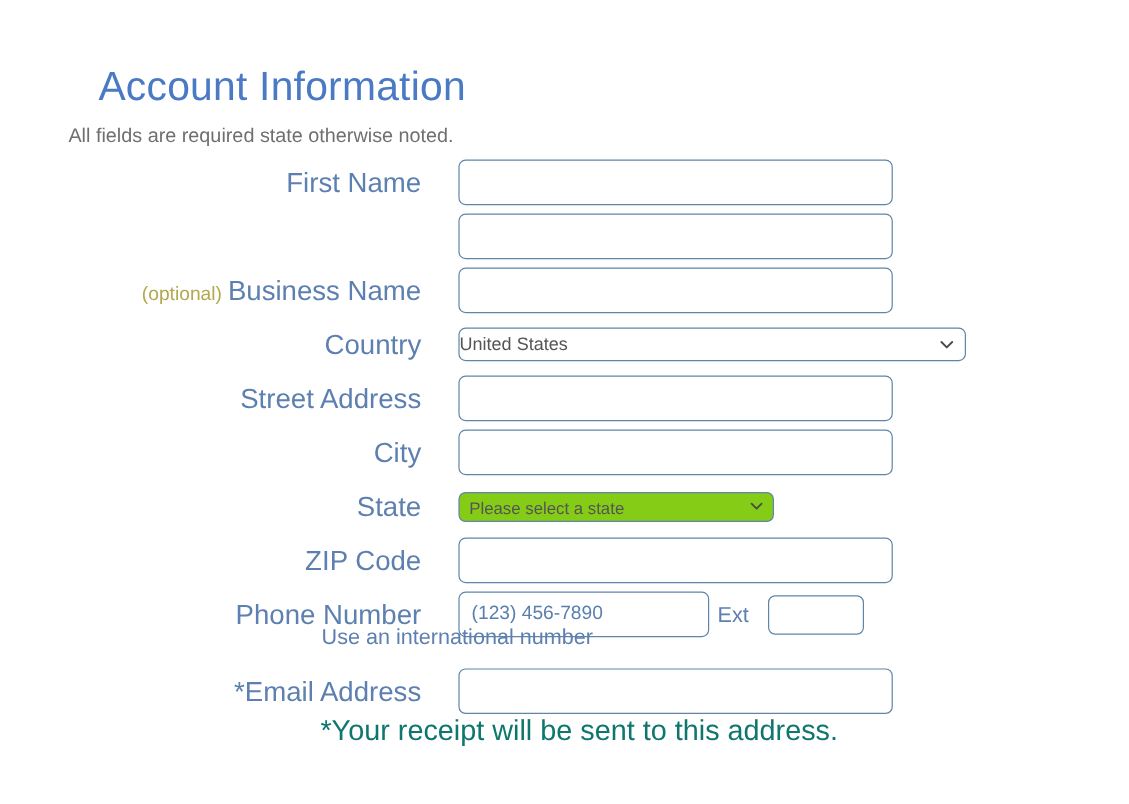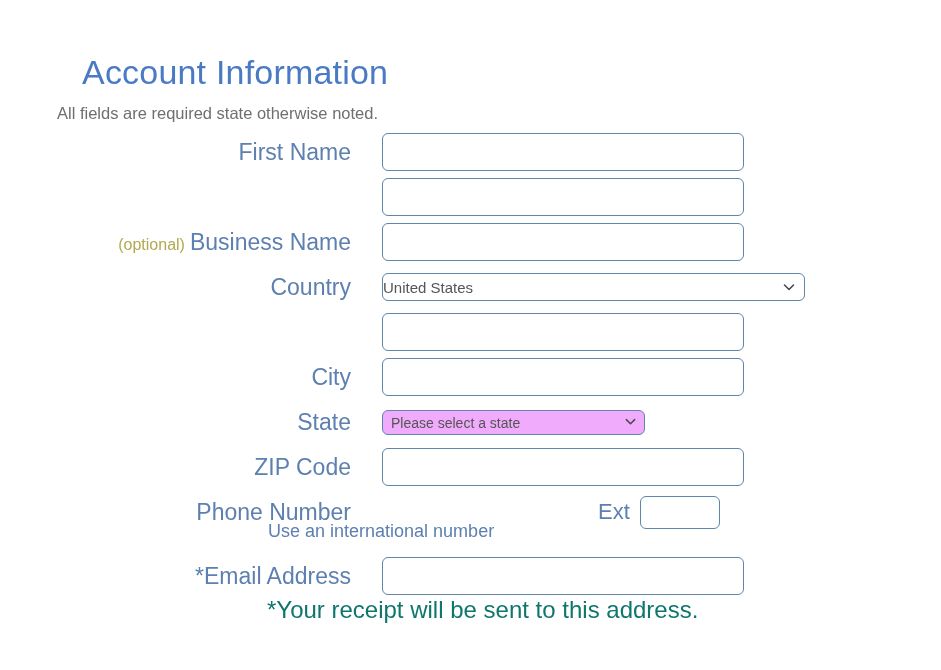--- a/index.html
+++ b/index.html
@@ -117,21 +117,21 @@
     appearance: none;
     -webkit-appearance: none;
     outline: none;
   }
 
   .select-state {
     width: 263px;
     height: 25px;
     border: 1px solid #5f85a8;
     border-radius: 6px;
-    background: #f0abfc;
+    background: #84cc16;
     font-family: "Liberation Sans", sans-serif;
     font-size: 14px;
     color: #555555;
     padding: 0 8px;
     appearance: none;
     -webkit-appearance: none;
     outline: none;
   }
 
   .select-wrap {
@@ -148,21 +148,21 @@
   .phone-input {
     width: 209px;
   }
 
   .ext-label {
     position: absolute;
     left: 598px;
     top: 0;
     height: 38px;
     line-height: 38px;
-    font-size: 22px;
+    font-size: 18px;
     color: #5d80b0;
     white-space: nowrap;
   }
 
   .ext-input {
     position: absolute;
     left: 640px;
     top: 3px;
     width: 80px;
     height: 33px;
@@ -242,20 +242,23 @@
         </select>
         <span class="chevron" style="right:9px; top:7px;">
           <svg width="14" height="14" viewBox="0 0 14 14" aria-hidden="true">
             <path d="M2.5 5 L7 9.5 L11.5 5" fill="none" stroke="#4a4a4a" stroke-width="1.6" stroke-linecap="round" stroke-linejoin="round"></path>
           </svg>
         </span>
       </div>
     </div>
 
     <div class="row">
+      <div class="field-label">
+        <span>Street Address</span>
+      </div>
       <div class="control">
         <input class="text-input" type="text" placeholder="" style="">
       </div>
     </div>
 
     <div class="row">
       <div class="field-label">
         <span>City</span>
       </div>
       <div class="control">
@@ -285,20 +288,23 @@
       </div>
       <div class="control">
         <input class="text-input" type="text" placeholder="" style="">
       </div>
     </div>
 
     <div class="row" style="height:64px;">
       <div class="field-label">
         <span>Phone Number</span>
       </div>
+      <div class="control">
+        <input class="text-input phone-input" type="text" placeholder="(123) 456-7890" style="">
+      </div>
       <div class="ext-label">
         <span>Ext</span>
       </div>
       <input class="ext-input" type="text" value="" style="">
     </div>
 
     <div class="row">
       <div class="field-label">
         <span>*Email Address</span>
       </div>

